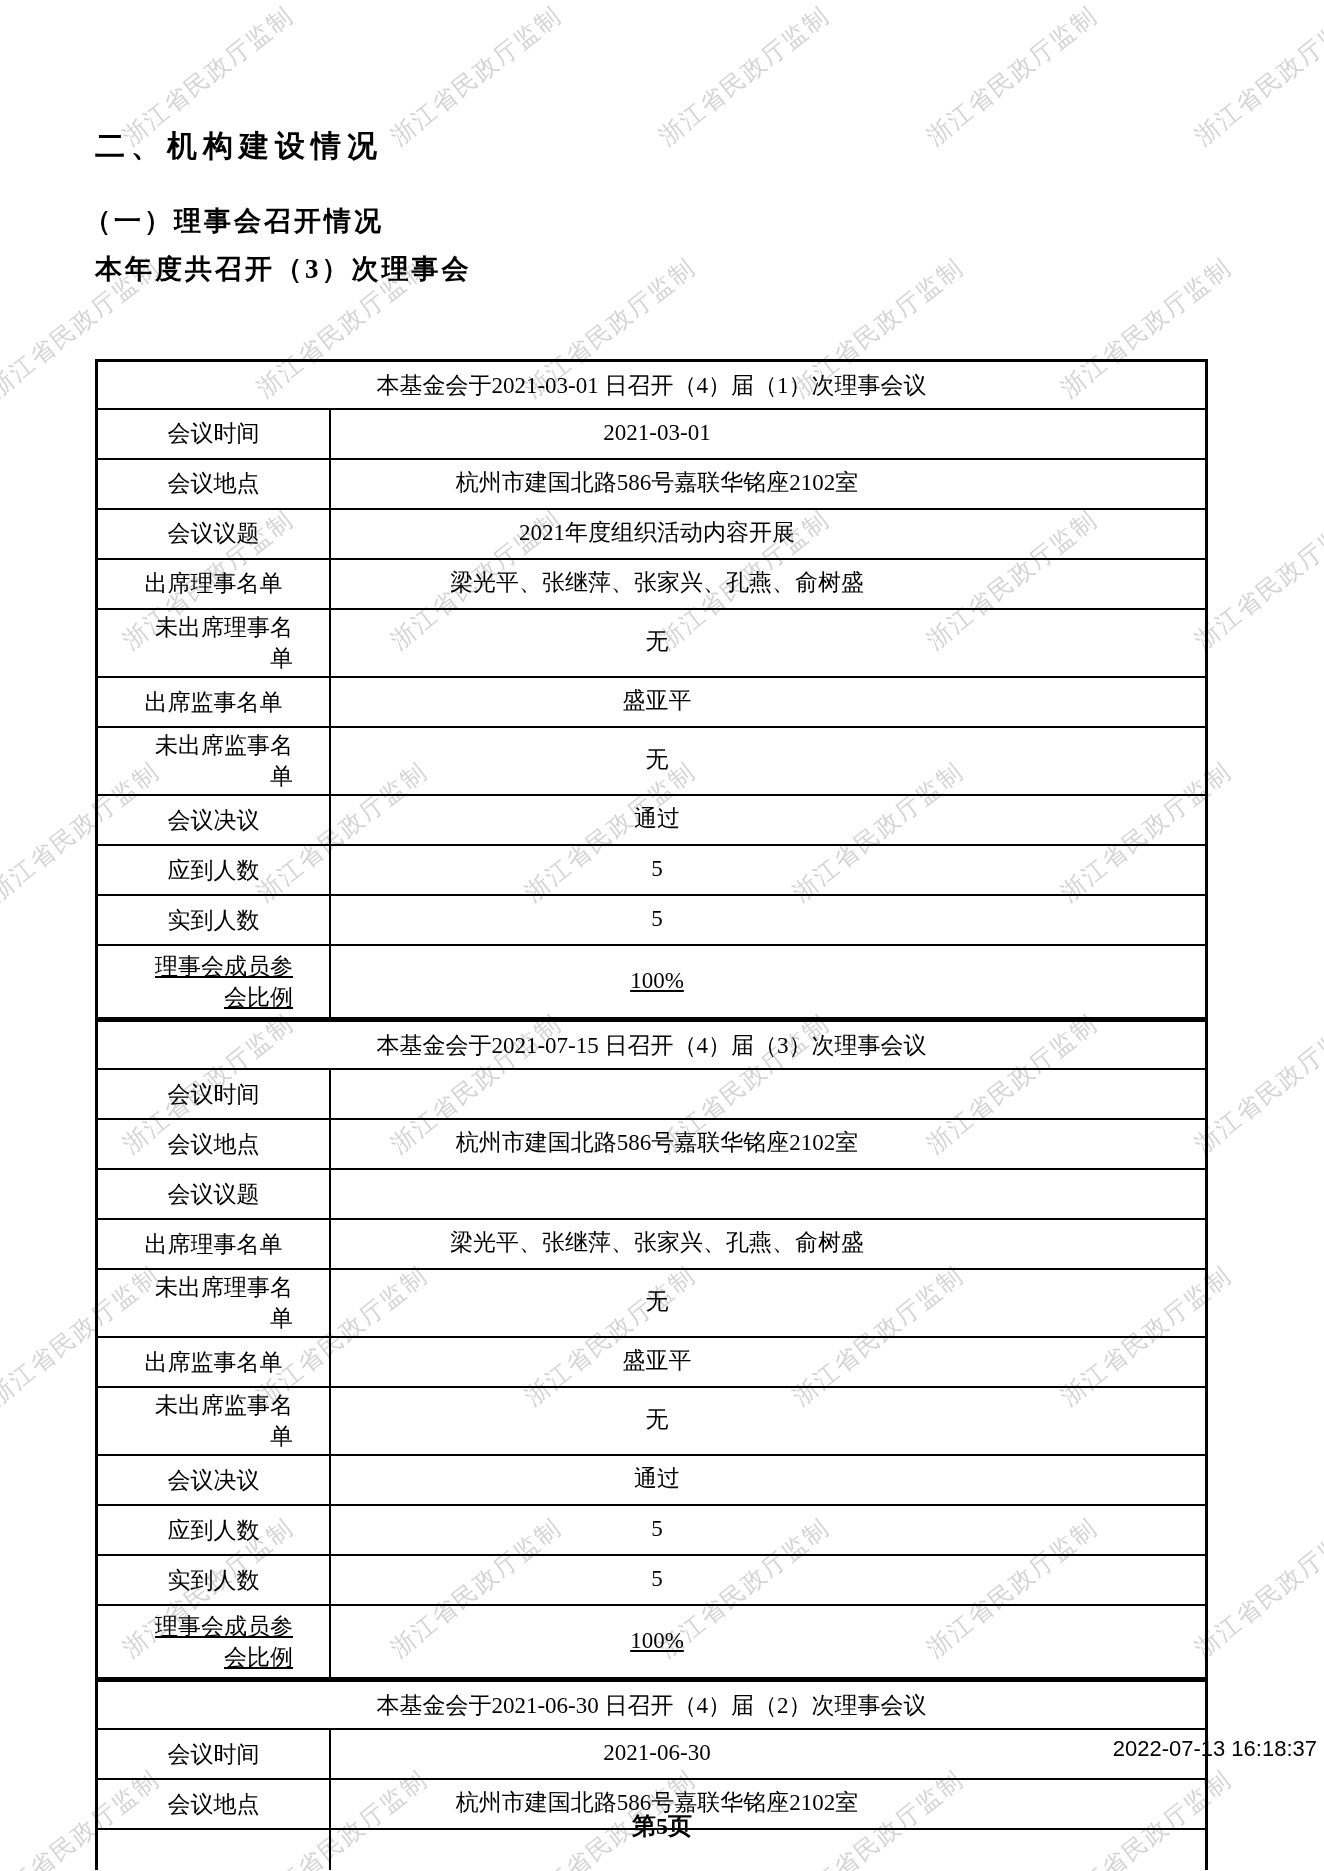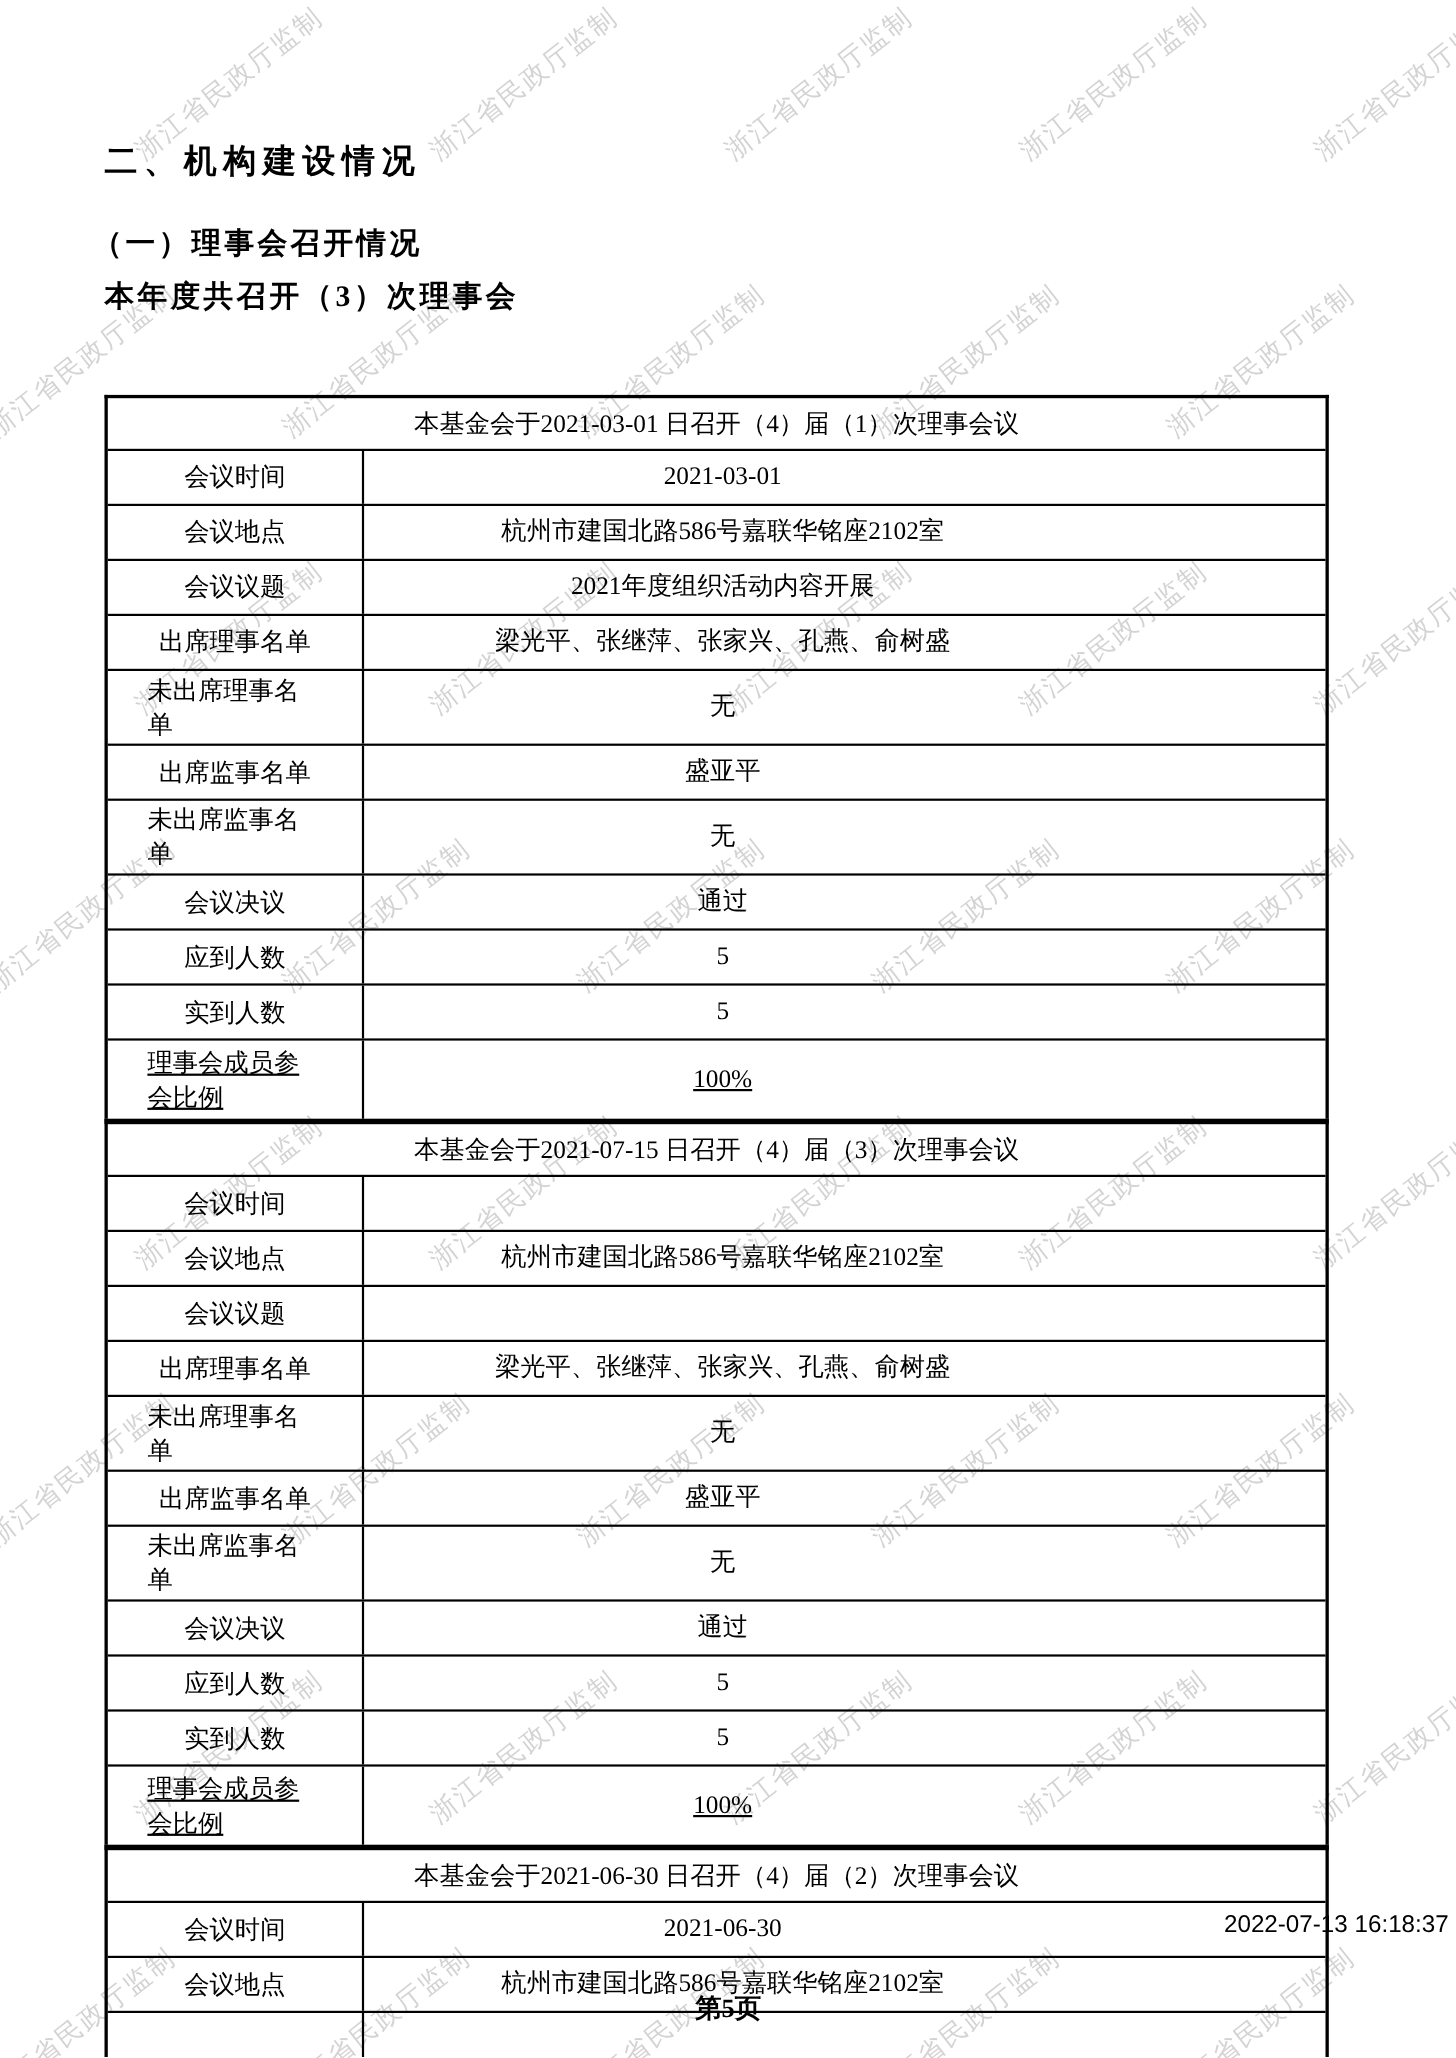--- a/index.html
+++ b/index.html
@@ -64,21 +64,21 @@
     font-size: 23px;
   }
   .t-row { display: flex; min-height: 50px; }
   .t-row.tall { min-height: 71px; text-decoration: underline; }
   .t-row.partial { min-height: 40px; }
   .cell-label {
     width: 233px;
     flex: 0 0 233px;
     border-right: 2px solid #000;
     display: flex; align-items: center; justify-content: center;
-    text-align: left;
+    text-align: right;
     padding: 2px 36px;
     font-size: 23px;
     line-height: 1.35;
   }
   .cell-value {
     flex: 1;
     display: flex; align-items: center; justify-content: center;
     text-align: center;
     padding: 0 230px 2px 8px;
     font-size: 23px;

